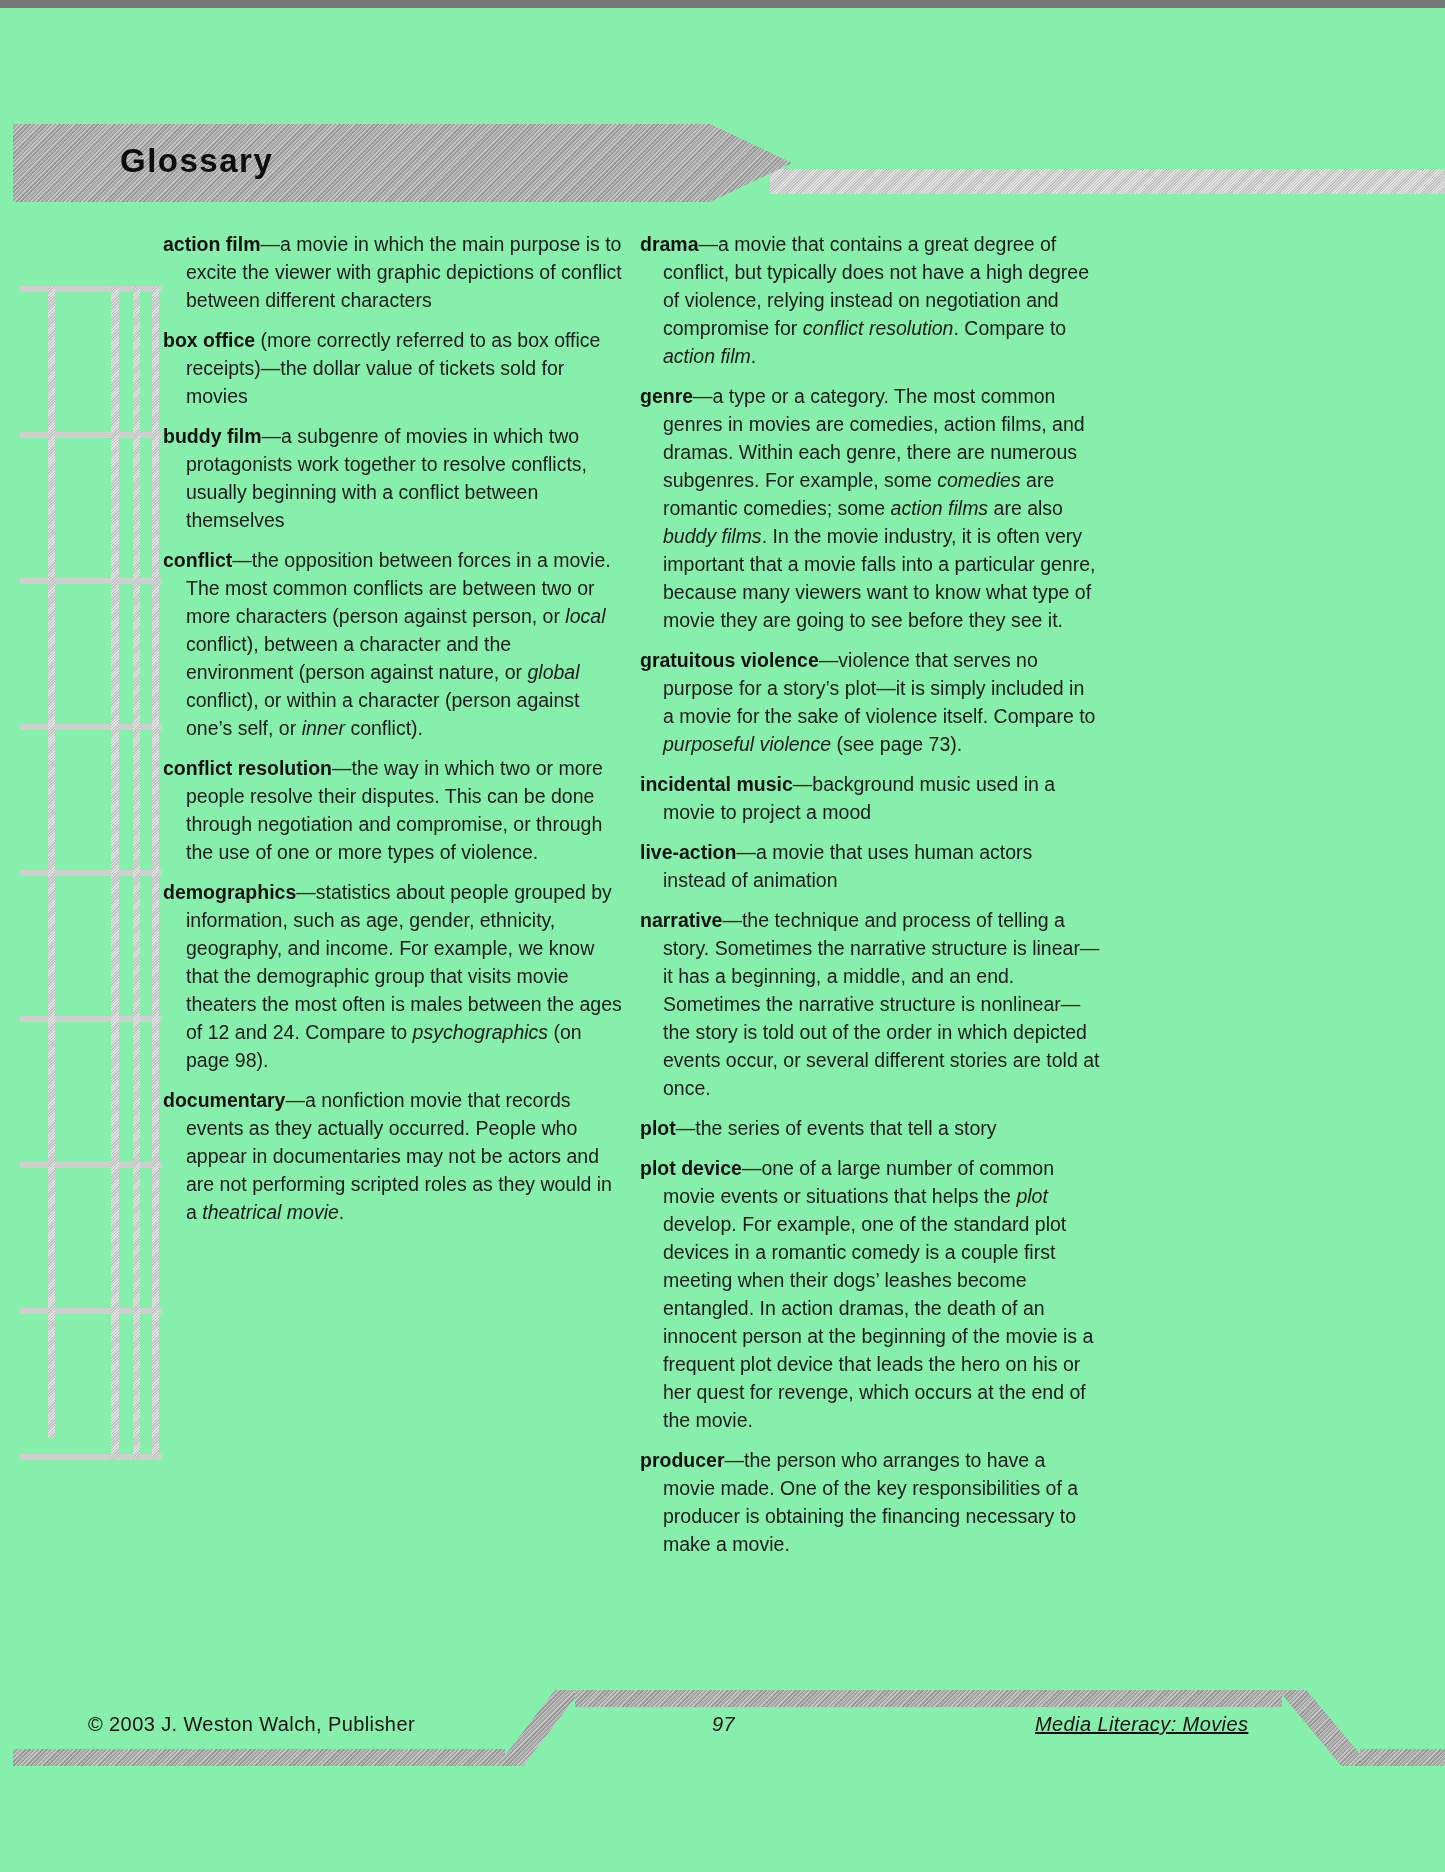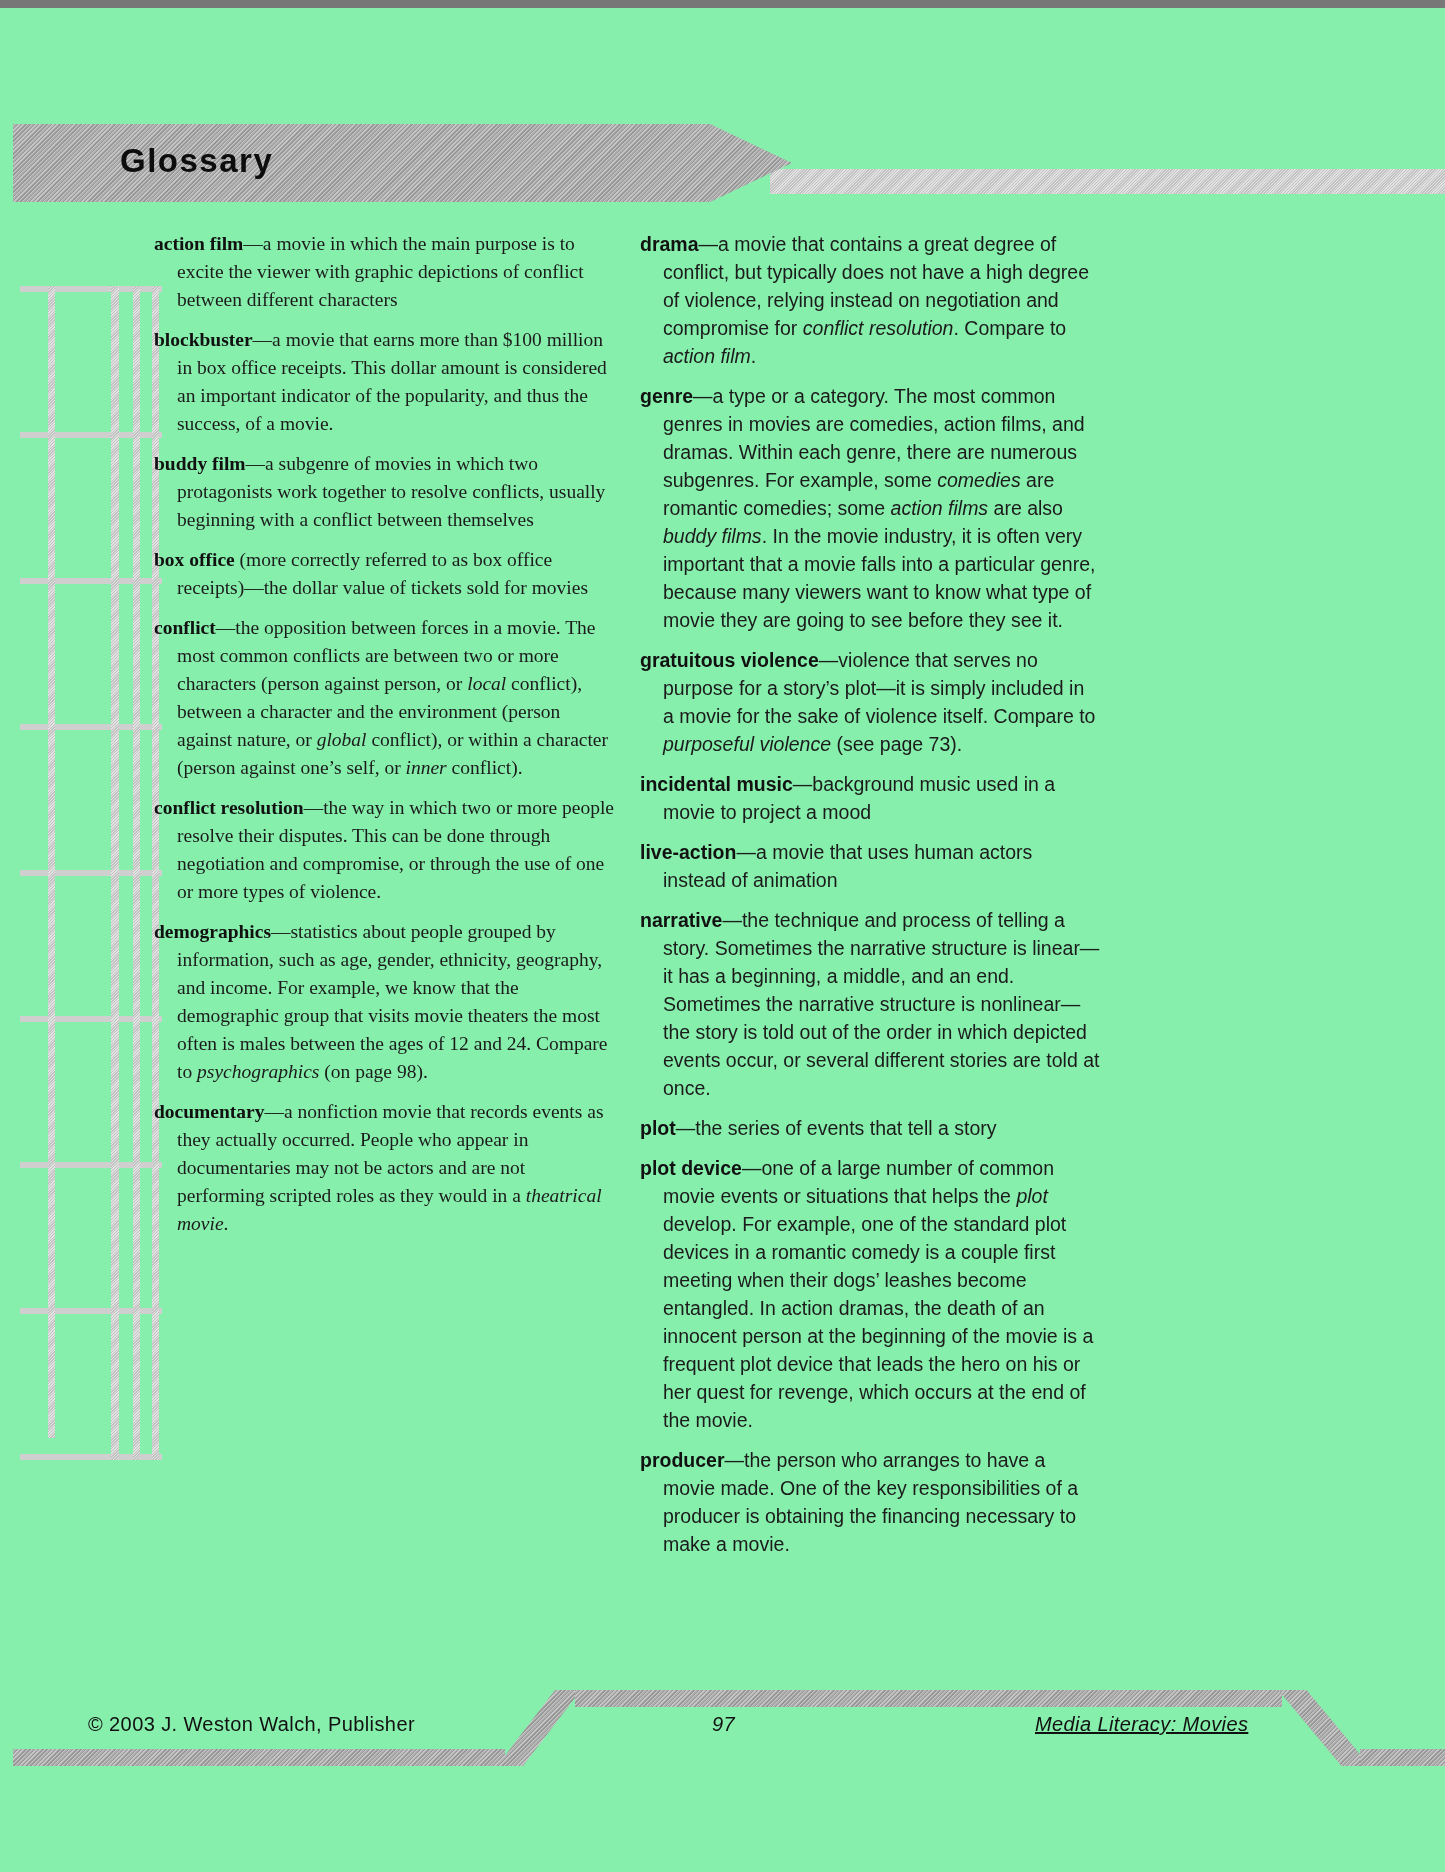--- a/index.html
+++ b/index.html
@@ -40,21 +40,21 @@
   .filmstrip .rail{position:absolute;top:0;}
   .rail1{left:28px;width:7px;height:1152px;}
   .rail2{left:91px;width:8px;height:1174px;}
   .rail3{left:113px;width:7px;height:1174px;}
   .rail4{left:132px;width:7px;height:1174px;}
   
   .col{
     position:absolute;top:222px;width:460px;
     font-size:19.5px;line-height:28px;text-align:left;
   }
-  .col-left{left:154px;font-family:Liberation Serif, serif;}
+  .col-left{left:163px;}
   .col-right{left:640px;}
   .entry{margin:0 0 12px 0;padding-left:23px;text-indent:-23px;}
   .term{font-weight:bold;color:#111;}
   .ital{font-style:italic;}
   
   .f-band{position:absolute;height:17px;}
   .f-band-left{left:13px;top:1741px;width:492px;}
   .f-band-top{left:575px;top:1682px;width:707px;}
   .f-band-right{left:1360px;top:1741px;width:85px;}
   .f-diag-up{
@@ -82,23 +82,22 @@
   <div class="filmstrip">
     <div class="rungs"></div>
     <div class="rail rail1 hatch-light"></div>
     <div class="rail rail2 hatch-light"></div>
     <div class="rail rail3 hatch-light"></div>
     <div class="rail rail4 hatch-light"></div>
   </div>
 
   <div class="col col-left">
       <p class="entry"><span class="term">action film</span><span class="">—a movie in which the main purpose is to excite the viewer with graphic depictions of conflict between different characters</span></p>
-      <p class="entry"><span class="term">blockbuster</span><span class="">—a movie that earns more than $100 million in box office receipts. This dollar amount is considered an important indicator of the popularity, and thus the success, of a movie.</span></p>
+      <p class="entry"><span class="term">box office</span><span class=""> (more correctly referred to as box office receipts)—the dollar value of tickets sold for movies</span></p>
       <p class="entry"><span class="term">buddy film</span><span class="">—a subgenre of movies in which two protagonists work together to resolve conflicts, usually beginning with a conflict between themselves</span></p>
-      <p class="entry"><span class="term">box office</span><span class=""> (more correctly referred to as box office receipts)—the dollar value of tickets sold for movies</span></p>
       <p class="entry"><span class="term">conflict</span><span class="">—the opposition between forces in a movie. The most common conflicts are between two or more characters (person against person, or </span><span class="ital">local</span><span class=""> conflict), between a character and the environment (person against nature, or </span><span class="ital">global</span><span class=""> conflict), or within a character (person against one’s self, or </span><span class="ital">inner</span><span class=""> conflict).</span></p>
       <p class="entry"><span class="term">conflict resolution</span><span class="">—the way in which two or more people resolve their disputes. This can be done through negotiation and compromise, or through the use of one or more types of violence.</span></p>
       <p class="entry"><span class="term">demographics</span><span class="">—statistics about people grouped by information, such as age, gender, ethnicity, geography, and income. For example, we know that the demographic group that visits movie theaters the most often is males between the ages of 12 and 24. Compare to </span><span class="ital">psychographics</span><span class=""> (on page 98).</span></p>
       <p class="entry"><span class="term">documentary</span><span class="">—a nonfiction movie that records events as they actually occurred. People who appear in documentaries may not be actors and are not performing scripted roles as they would in a </span><span class="ital">theatrical movie</span><span class="">.</span></p>
     </div>
   <div class="col col-right">
       <p class="entry"><span class="term">drama</span><span class="">—a movie that contains a great degree of conflict, but typically does not have a high degree of violence, relying instead on negotiation and compromise for </span><span class="ital">conflict resolution</span><span class="">. Compare to </span><span class="ital">action film</span><span class="">.</span></p>
       <p class="entry"><span class="term">genre</span><span class="">—a type or a category. The most common genres in movies are comedies, action films, and dramas. Within each genre, there are numerous subgenres. For example, some </span><span class="ital">comedies</span><span class=""> are romantic comedies; some </span><span class="ital">action films</span><span class=""> are also </span><span class="ital">buddy films</span><span class="">. In the movie industry, it is often very important that a movie falls into a particular genre, because many viewers want to know what type of movie they are going to see before they see it.</span></p>
       <p class="entry"><span class="term">gratuitous violence</span><span class="">—violence that serves no purpose for a story’s plot—it is simply included in a movie for the sake of violence itself. Compare to </span><span class="ital">purposeful violence</span><span class=""> (see page 73).</span></p>
       <p class="entry"><span class="term">incidental music</span><span class="">—background music used in a movie to project a mood</span></p>

